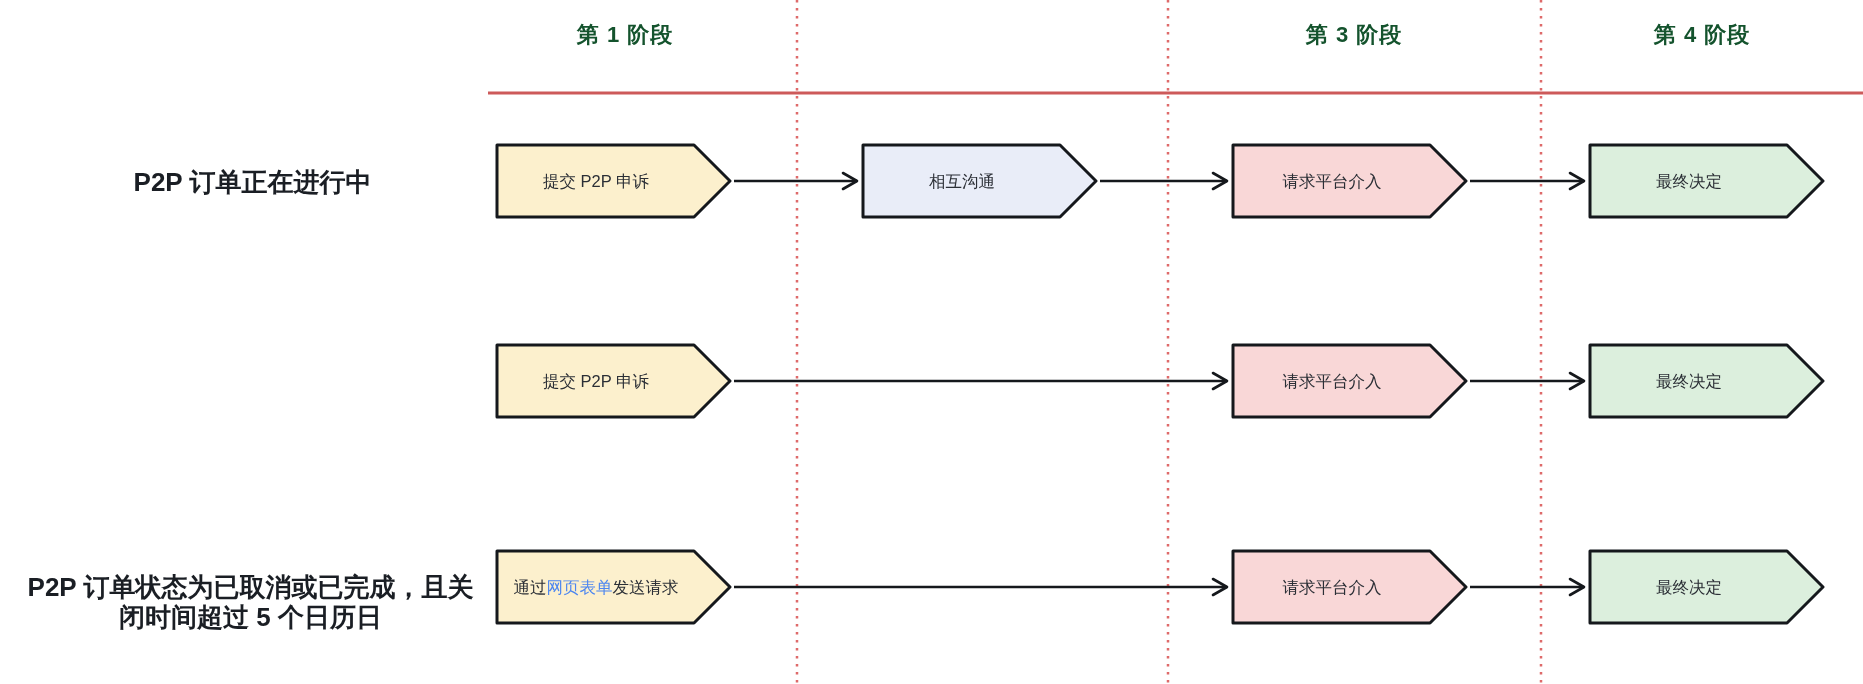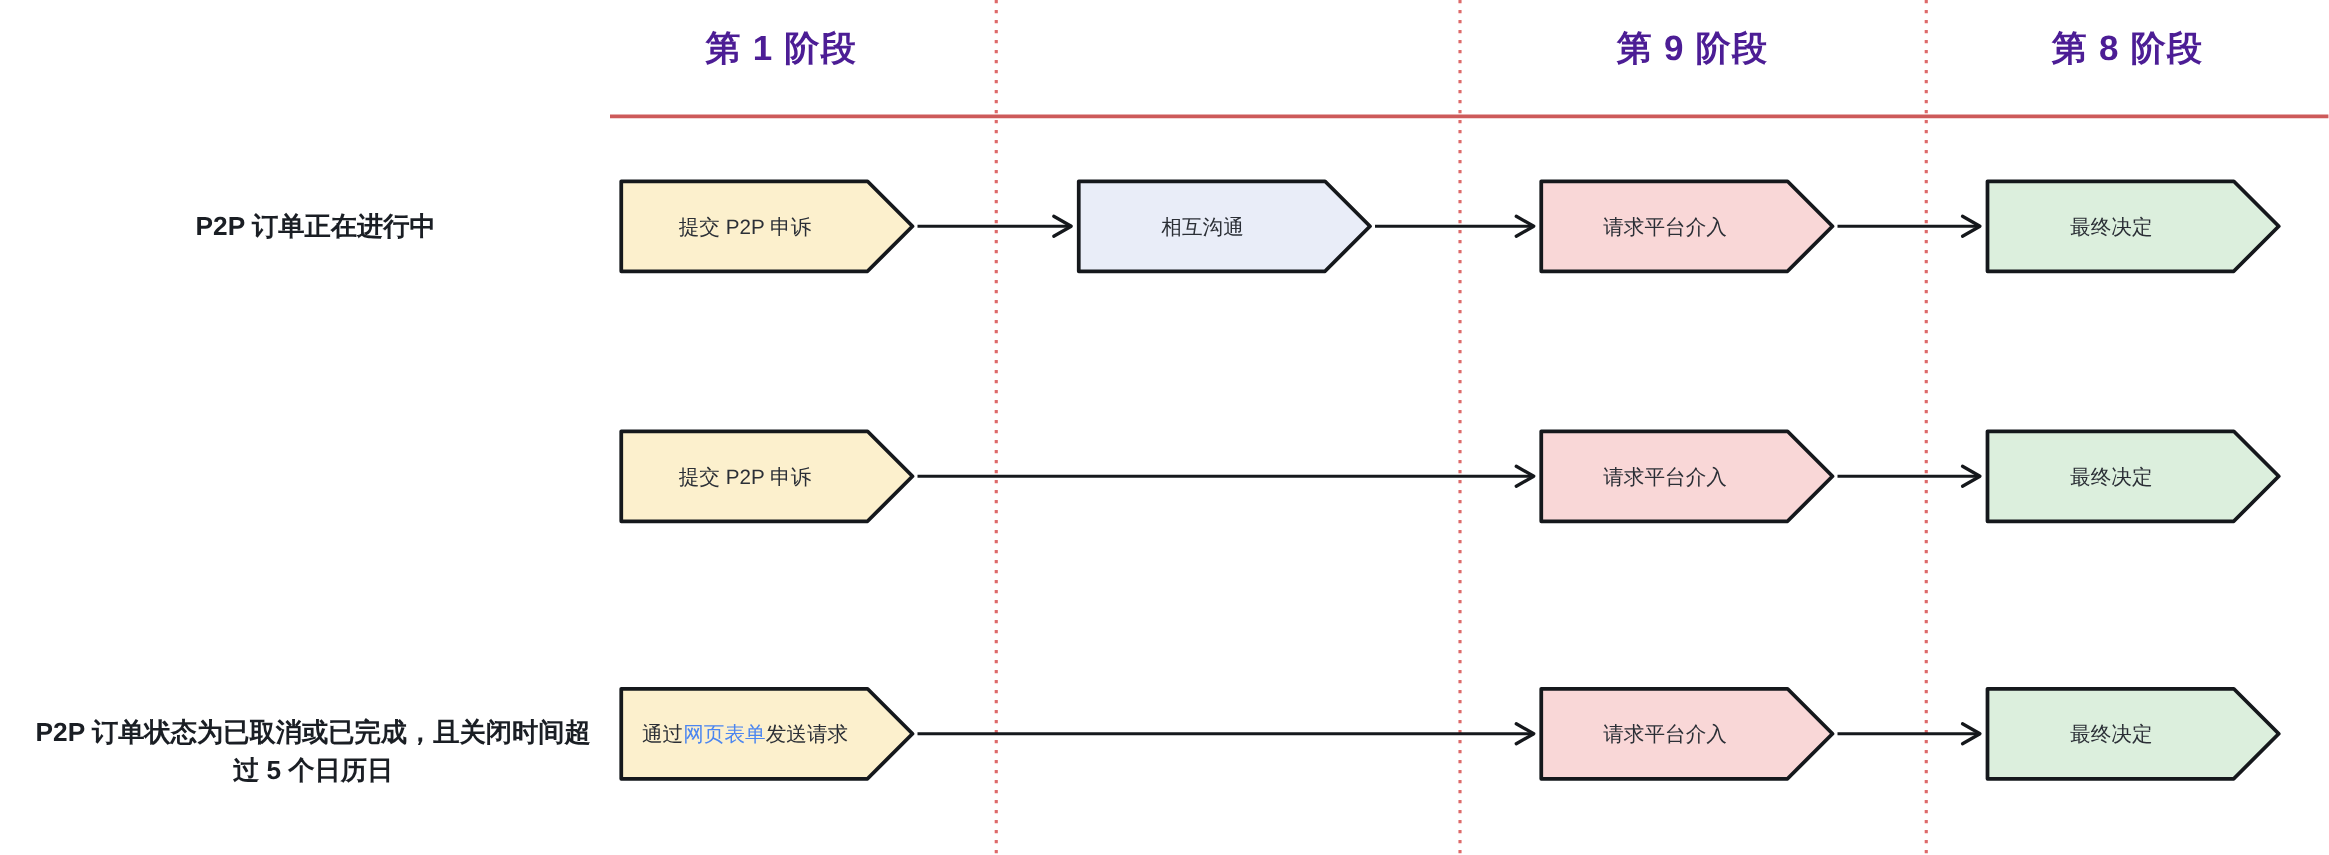--- a/index.html
+++ b/index.html
@@ -10,29 +10,29 @@
     height: 684px;
     background: #ffffff;
     overflow: hidden;
   }
   .canvas svg { position: absolute; left: 0; top: 0; }
   .stage-header {
     position: absolute;
     top: 20px;
     width: 320px;
     text-align: center;
-    font-size: 28px;
+    font-size: 22px;
     font-weight: bold;
-    color: #4c1d95;
+    color: #14532d;
     letter-spacing: 1px;
     white-space: nowrap;
   }
   .row-label {
     position: absolute;
-    font-size: 21px;
+    font-size: 26px;
     font-weight: bold;
     color: #1a1e24;
     line-height: 30px;
   }
   .row-label.centered {
     left: 10px;
     width: 485px;
     text-align: center;
   }
   .row-label.wrapping {
@@ -117,19 +117,19 @@
     </g>
     <line x1="1470" y1="587" x2="1584" y2="587" stroke-width="2.5" marker-end="url(#arrowhead)" stroke="#15181c"></line>
 
     <g>
       <polygon points="1590,551 1787,551 1823,587 1787,623 1590,623" stroke-width="3" stroke-linejoin="round" fill="#dcefdd" stroke="#15181c"></polygon>
       <text x="1689" y="593" text-anchor="middle" fill="#2b2f36">最终决定</text>
     </g>
   </svg>
 
   <div class="stage-header" style="left:465px">第 1 阶段</div>
-  <div class="stage-header" style="left:1194px">第 9 阶段</div>
-  <div class="stage-header" style="left:1542px">第 8 阶段</div>
+  <div class="stage-header" style="left:1194px">第 3 阶段</div>
+  <div class="stage-header" style="left:1542px">第 4 阶段</div>
 
   <div class="row-label centered" style="top:167px">P2P 订单正在进行中</div>
   <div class="row-label wrapping" style="top:572px">P2P 订单状态为已取消或已完成，且关闭时间超过 5 个日历日</div>
 
 </div>
 
 </body></html>

